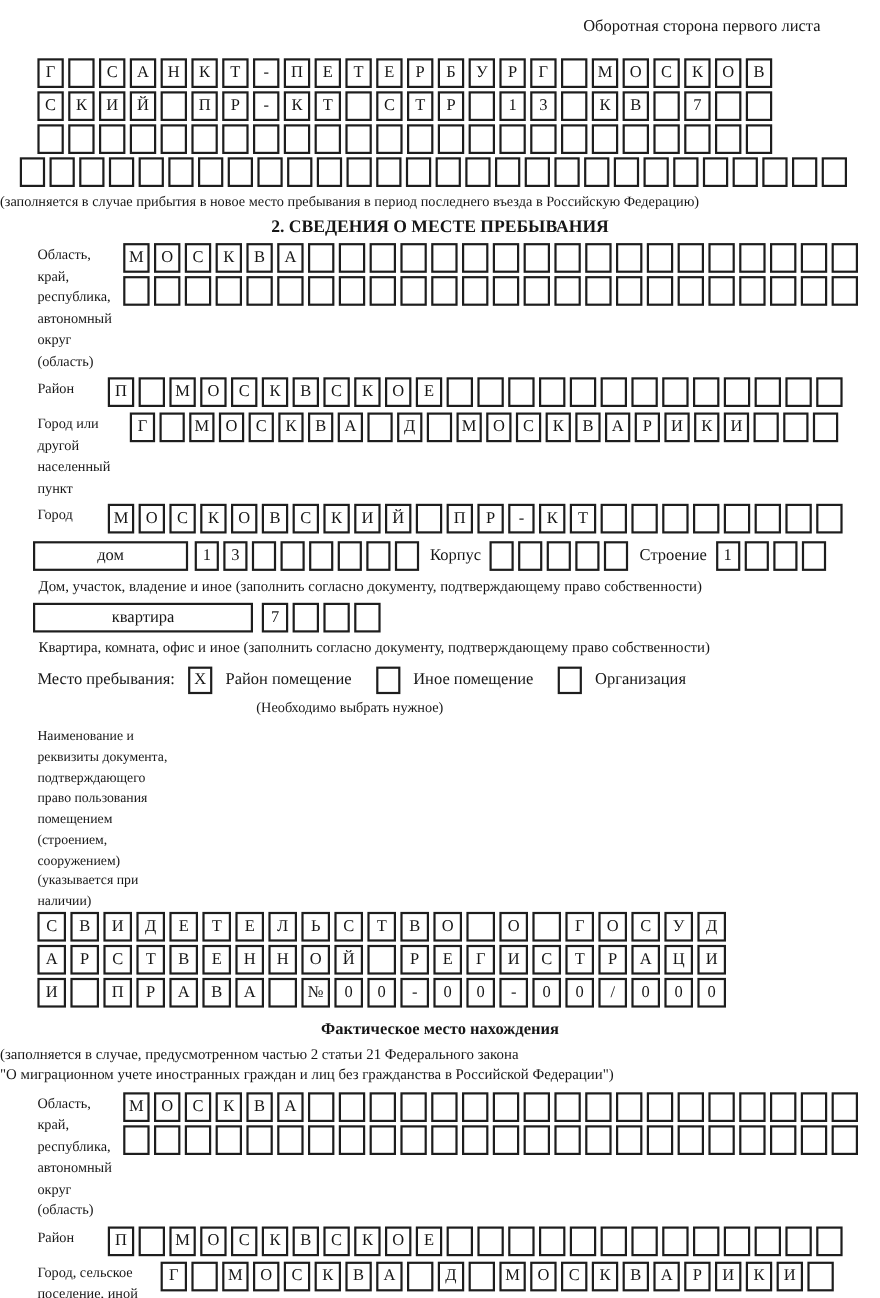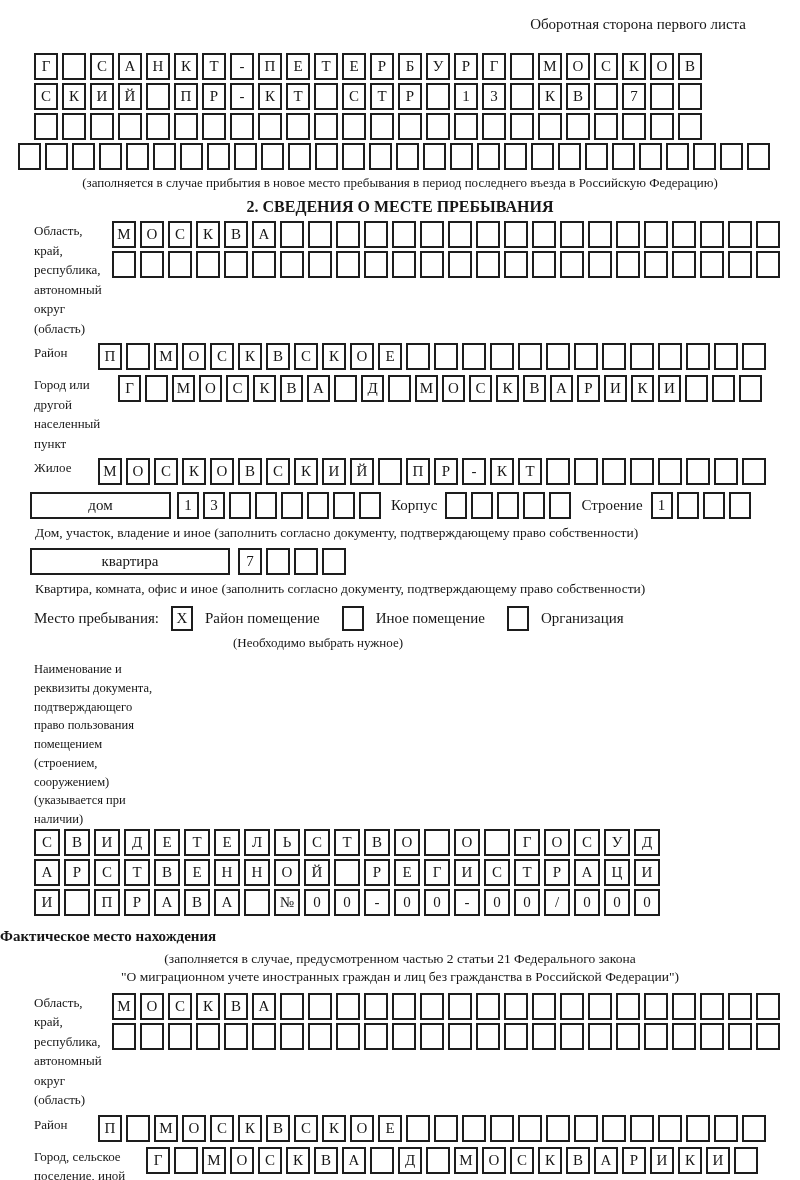--- a/index.html
+++ b/index.html
@@ -21,23 +21,23 @@
   .cellrow.wide .cell{flex-basis:26px;width:26px;}
   .rows{display:flex;flex-direction:column;gap:3px;}
   
   .field{display:flex;margin:5px 0 0 34px;align-items:flex-start;}
   .flabel{flex:none;font-size:13px;line-height:1.5;padding-right:4px;box-sizing:border-box;}
   .w84{width:84px;}  .w78{width:78px;}  .w64{width:64px;}
   .w112{width:112px;} .w124{width:130px;font-size:12.5px;}
   .fieldA{margin-top:20px;}
   .fieldA .flabel{line-height:1.75;}
   .extra-row{margin:3px 0 0 18px;}
-  .cap-center{text-align:center;font-size:13px;margin-top:5px;}
+  .cap-center{text-align:left;font-size:13px;margin-top:5px;}
   .h-main{text-align:center;font-weight:bold;font-size:16px;margin:7px 0 4px 0;}
-  .h-sub{font-weight:bold;font-size:15px;margin:12px 0 6px 0;}
+  .h-sub{text-align:center;font-weight:bold;font-size:15px;margin:12px 0 6px 0;}
   
   .typerow{display:flex;align-items:center;margin:7px 0 0 30px;}
   .widebox{
     flex:none;height:27px;box-sizing:border-box;border:2px solid #1d1d1d;
     text-align:center;font-size:15px;line-height:23px;background:#fff;
   }
   .wb-dom{width:141px;margin-right:6px;}
   .wb-kv{width:200px;margin-right:8px;}
   .inline-lb{font-size:15px;margin:0 8px 0 10px;}
   .caption-left{margin:6px 0 0 35px;font-size:13.5px;}
@@ -287,21 +287,21 @@
         <span class="cell">И</span>
         <span class="cell">К</span>
         <span class="cell">И</span>
         <span class="cell"></span>
         <span class="cell"></span>
         <span class="cell"></span>
       </div>
   </div>
 
   <div class="field">
-    <div class="flabel w64">Жилое</div>
+    <div class="flabel w64">Город</div>
     <div class="cellrow">
         <span class="cell">М</span>
         <span class="cell">О</span>
         <span class="cell">С</span>
         <span class="cell">К</span>
         <span class="cell">О</span>
         <span class="cell">В</span>
         <span class="cell">С</span>
         <span class="cell">К</span>
         <span class="cell">И</span>

